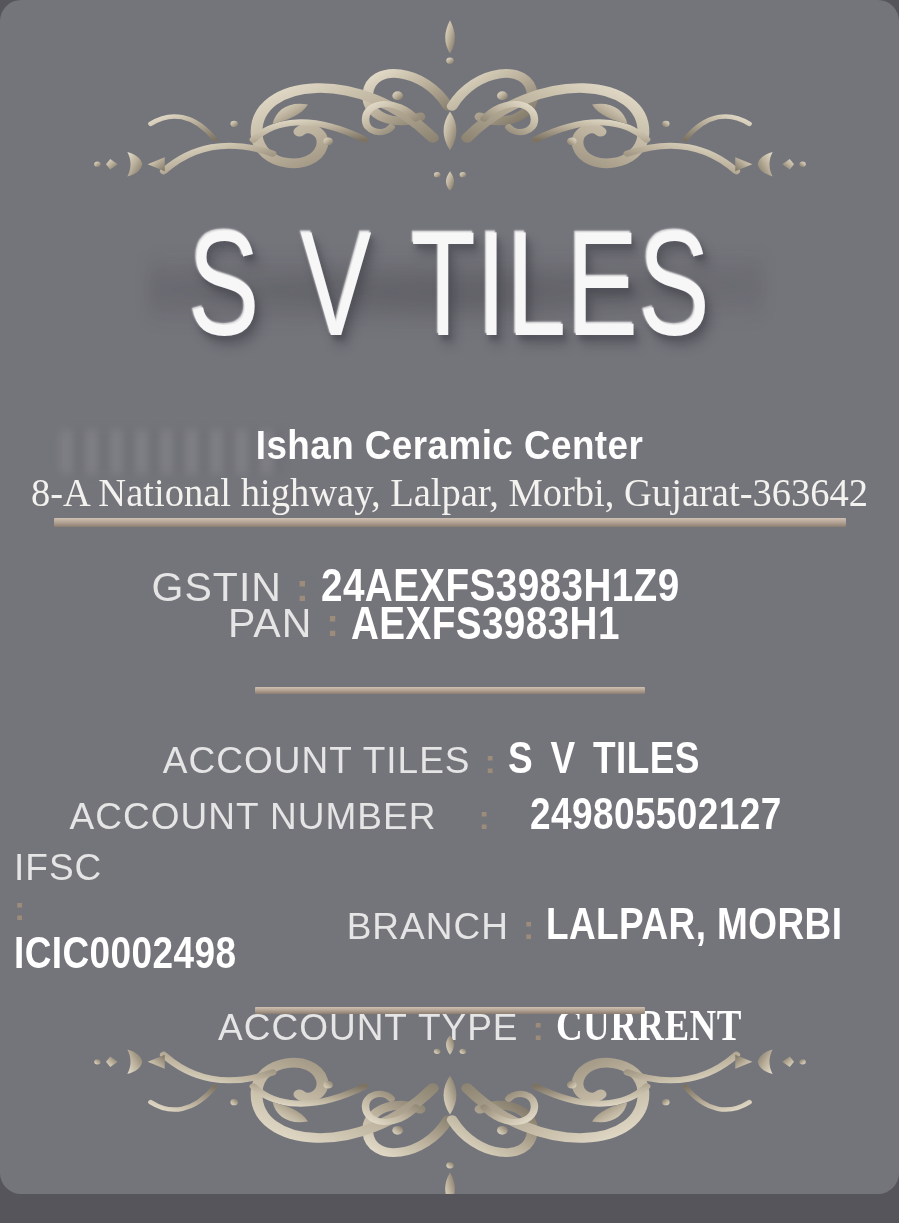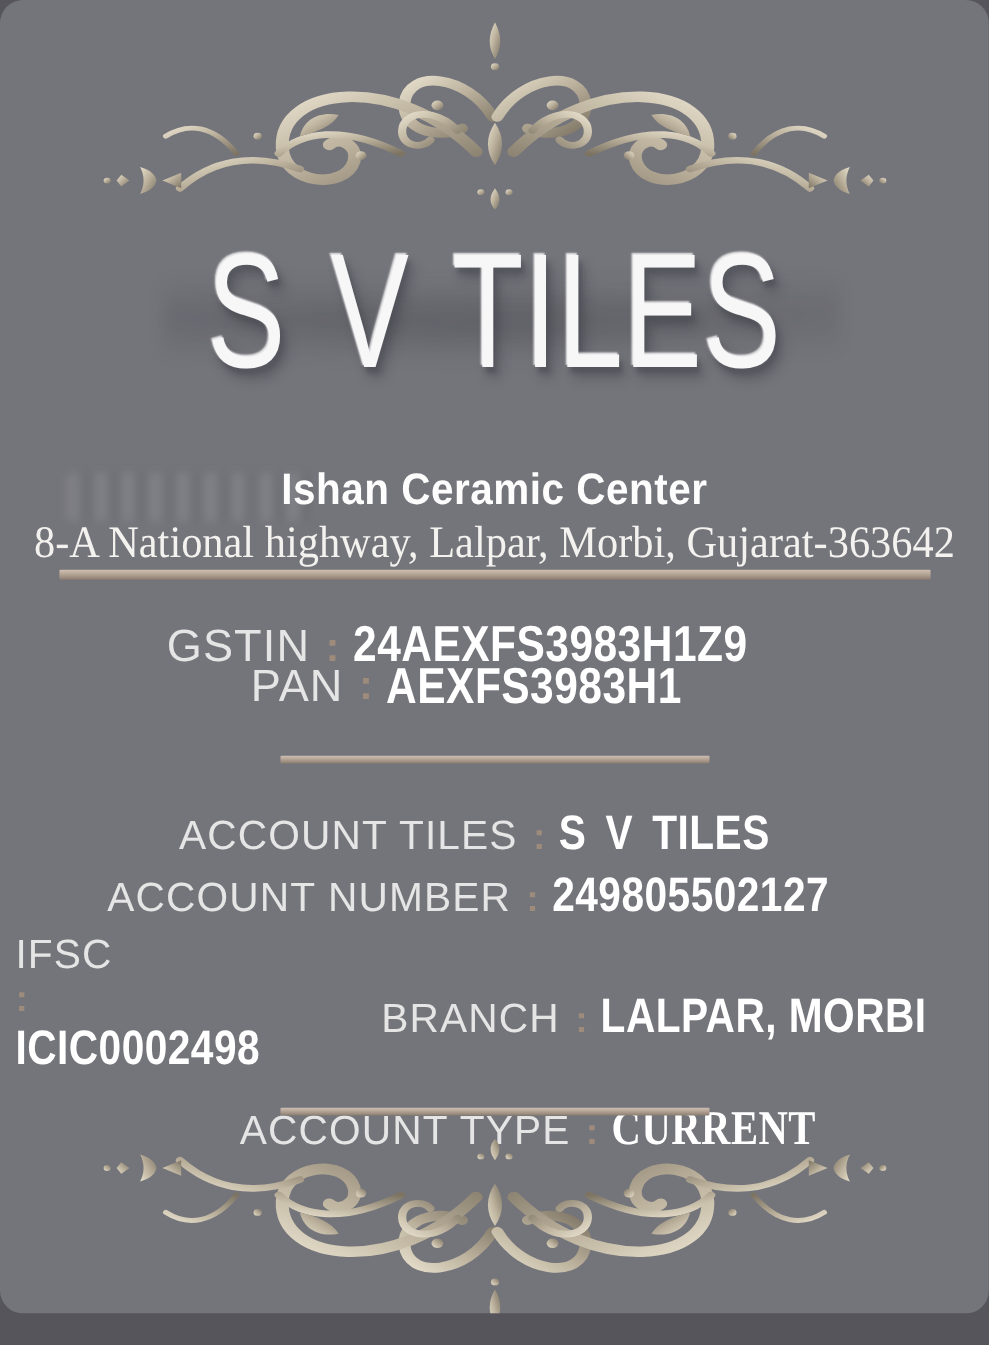--- a/index.html
+++ b/index.html
@@ -69,21 +69,21 @@
   .row-tax .lbl{font-size:41px;}
   .row-tax .colon{font-size:38px;}
   .row-tax .val{font-size:46px;}
   .row-bank .lbl{font-size:37px;}
   .row-bank .colon{font-size:34px;}
   .row-bank .val{font-size:44px;}
   .row-gstin{top:558px;}
   .row-pan{top:596px;align-items:center;}
   .row-holder{top:733px;}
   .row-holder .val{word-spacing:8px;}
-  .row-number{top:789px;}
+  .row-number{top:789px;gap:28px;}
   .row-ifsc{top:847px;flex-direction:column;}
   .row-branch{top:899px;justify-content:flex-end;}
   .row-type{top:1000px;margin-left:48px;}
   .val-serif{
     font-family:"Liberation Serif",serif;font-weight:400;
     font-size:42px;letter-spacing:3px;color:#f2f2f2;
     transform:none;
   }
 </style>
 </head>

